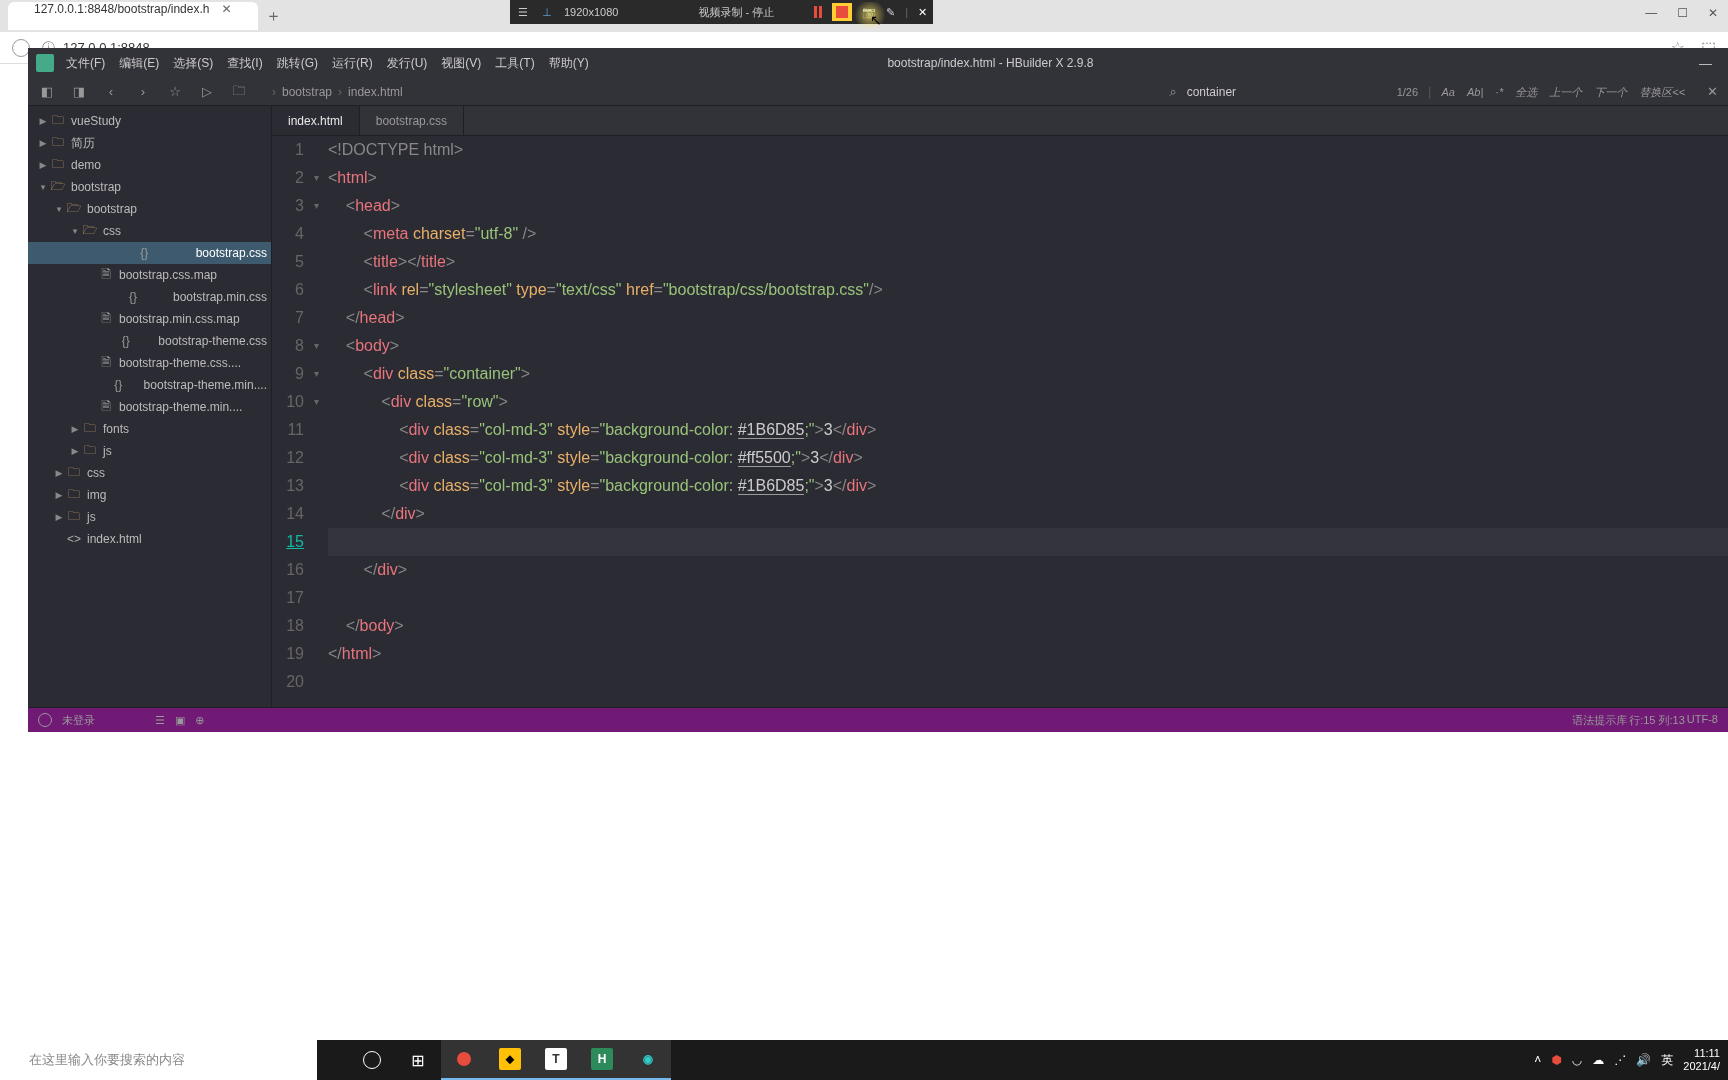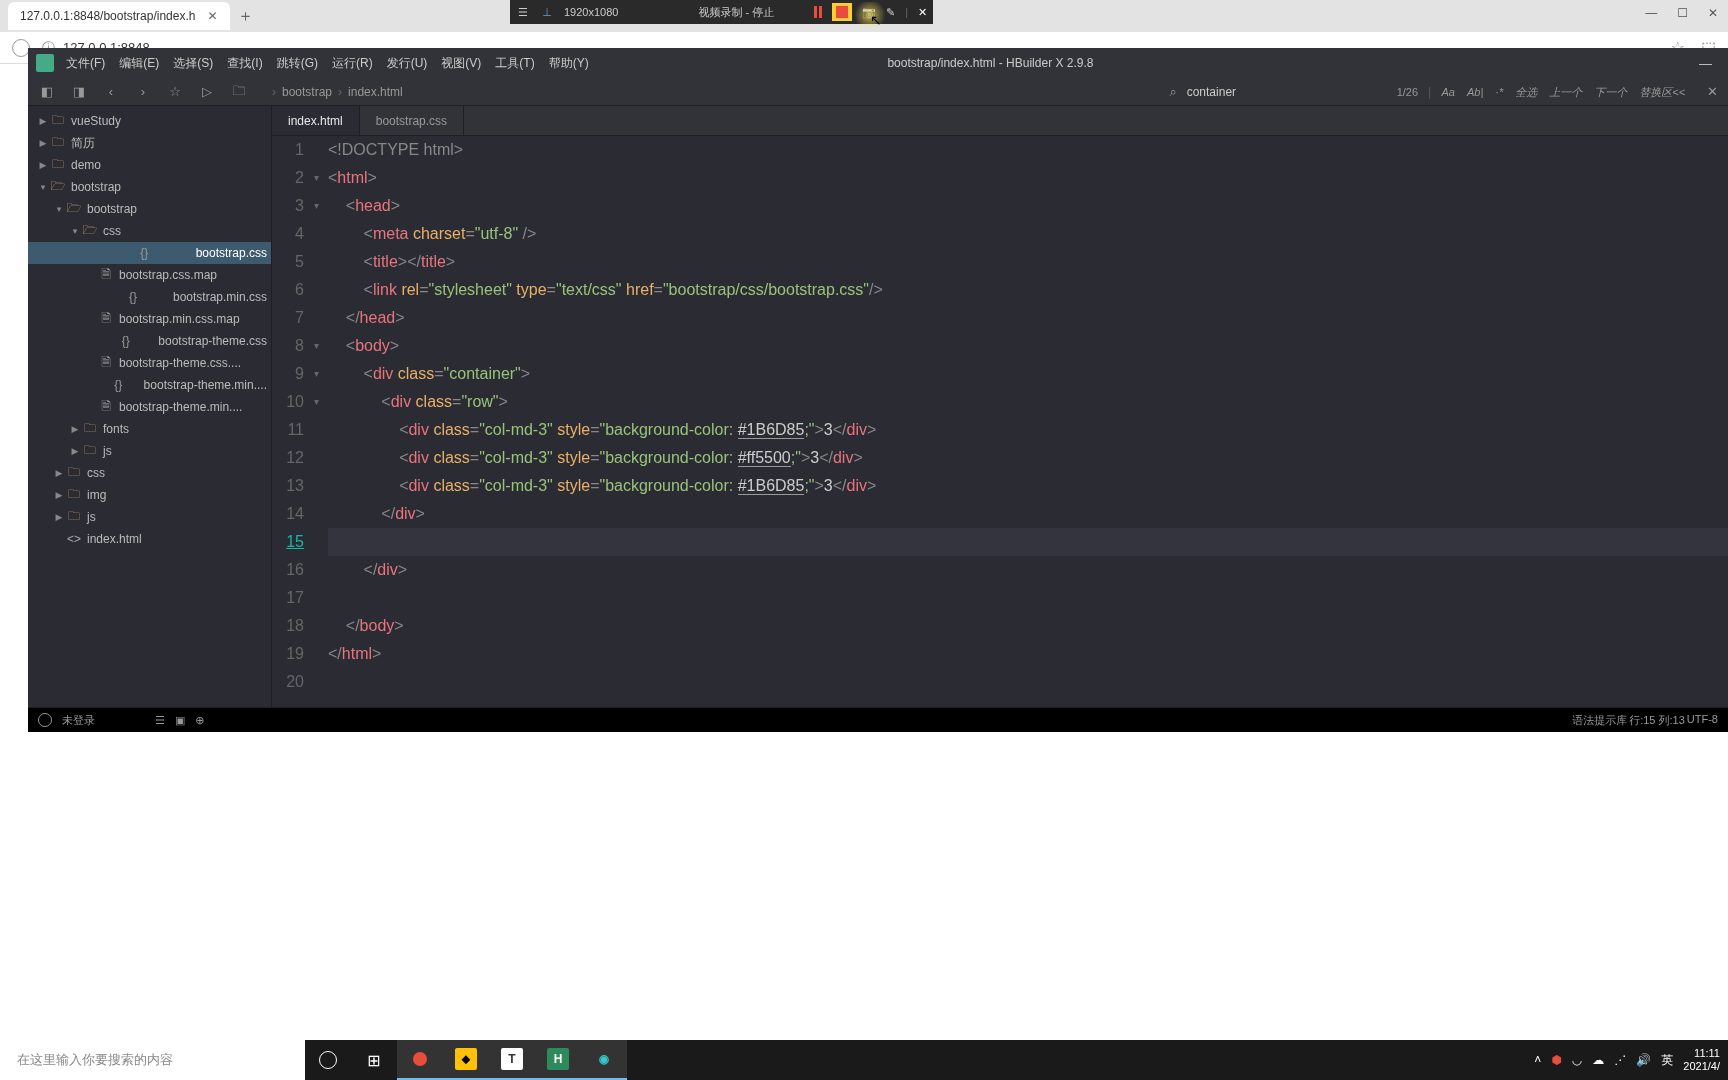--- a/index.html
+++ b/index.html
@@ -1,20 +1,20 @@
 <!DOCTYPE html>
 <html><head>
 <meta charset="utf-8">
 <style>
 * { margin: 0; padding: 0; box-sizing: border-box; font-family: "Microsoft YaHei", Arial, sans-serif; }
 body { background: #fff; width: 1728px; height: 1080px; overflow: hidden; position: relative; }
 
 
 .browser-tabs { height: 32px; background: #e3e3e3; display: flex; align-items: center; padding: 0 8px; }
-.tab { background: #fff; height: 28px; padding: 0 12px; display: flex; align-items: center; font-size: 12px; color: #333; border-radius: 6px 6px 0 0; min-width: 180px; }
+.tab { background: #fff; height: 28px; padding: 0 26px; display: flex; font-size: 12px; color: #333; border-radius: 6px 6px 0 0; min-width: 180px; }
 .tab-close { margin-left: 12px; color: #666; cursor: pointer; }
 .new-tab { margin-left: 8px; color: #666; cursor: pointer; font-size: 16px; }
 
 
 .recorder-bar { position: absolute; top: 0; left: 510px; height: 24px; background: #2a2a2a; display: flex; align-items: center; color: #ccc; font-size: 11px; z-index: 100; padding: 0 6px; gap: 10px; }
 .recorder-bar .rec-icon { width: 14px; height: 14px; display: inline-flex; align-items: center; justify-content: center; }
 .rec-stop-btn { background: #ffcc33; width: 20px; height: 18px; display:inline-flex; align-items:center; justify-content:center; }
 .rec-red { background: #e74c3c; width: 12px; height: 12px; }
 .rec-pause { color: #e74c3c; display:inline-flex; gap:2px; }
 .rec-pause span { width:3px; height:12px; background:#e74c3c; display:inline-block; }
@@ -72,27 +72,27 @@
 .code { flex: 1; white-space: pre; color: #ccc; }
 .code .line { height: 28px; }
 .code .line.current { background: #34343e; }
 .t-bracket { color: #888; }
 .t-tag { color: #E8747C; }
 .t-attr { color: #E8B068; }
 .t-str { color: #98C379; }
 .t-doctype { color: #888; }
 .t-color { color: #ccc; border-bottom: 1px solid #999; }
 
-.statusbar { height: 16px; background: #000000; display: flex; align-items: center; padding: 12px 10px; color: #999; font-size: 11px; border-top: 1px solid #1e1e24; }
+.statusbar { height: 16px; background: #701a75; display: flex; align-items: center; padding: 12px 10px; color: #999; font-size: 11px; border-top: 1px solid #1e1e24; }
 .status-left { display: flex; align-items: center; gap: 10px; }
 .status-right { margin-left: auto; display: flex; gap: 2px; }
 .avatar-ico { width: 14px; height: 14px; border: 1px solid #999; border-radius: 50%; display: inline-block; }
 
 
-.taskbar { position: absolute; bottom: 0; left: 5px; right: 0; height: 40px; background: #1a1a1a; display: flex; align-items: center; }
+.taskbar { position: absolute; bottom: 0; left: 17px; right: 0; height: 40px; background: #1a1a1a; display: flex; align-items: center; gap: 32px; }
 .searchbox { flex: 0 0 300px; height: 40px; background: #fff; display: flex; align-items: center; padding: 0 12px; color: #888; font-size: 13px; }
 .task-icons { display: flex; align-items: center; height: 100%; }
 .task-btn { width: 46px; height: 40px; display: flex; align-items: center; justify-content: center; color: #fff; cursor: pointer; }
 .task-btn.active { border-bottom: 2px solid #76b9ed; background: #333; }
 .circle-icon { width: 18px; height: 18px; border: 1.5px solid #fff; border-radius: 50%; }
 .rec-dot { width: 14px; height: 14px; background: #e74c3c; border-radius: 50%; }
 .app-sq { width: 22px; height: 22px; display: flex; align-items: center; justify-content: center; font-size: 12px; font-weight: bold; border-radius: 2px; }
 .tray { margin-left: auto; display: flex; align-items: center; gap: 10px; padding-right: 8px; color: #fff; font-size: 11px; }
 .tray-ico { color: #fff; font-size: 12px; }
 .clock { text-align: right; line-height: 13px; }

